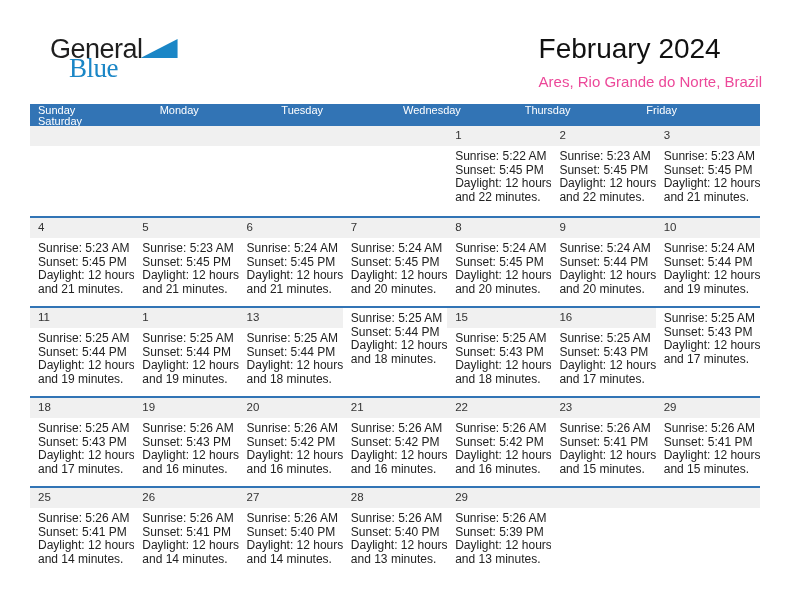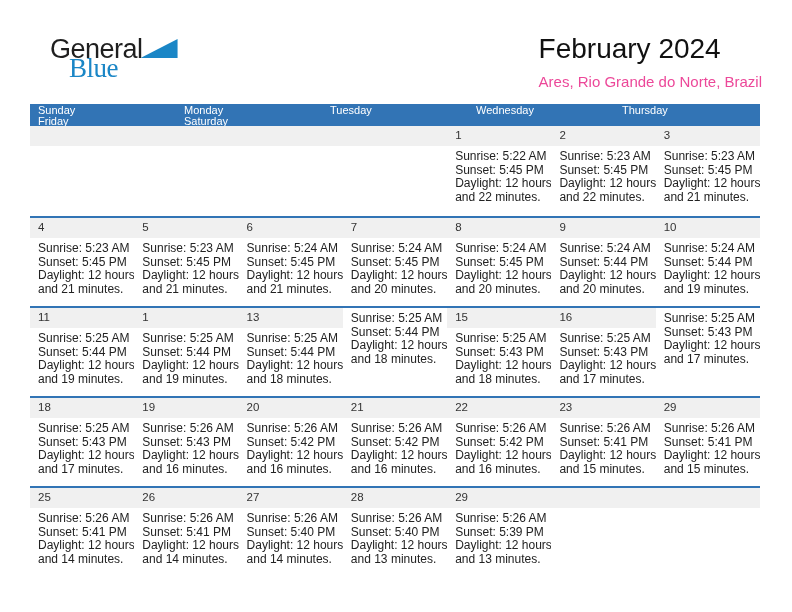--- a/index.html
+++ b/index.html
@@ -26,21 +26,21 @@
 
   
   .titles { position: absolute; right: 30px; top: 34px; text-align: left; }
   .title { font-size: 28px; color: #111111; line-height: 1.1; }
   .subtitle { font-size: 15px; color: #ec4899; margin-top: 8px; }
 
   
   .calendar { position: absolute; left: 30px; top: 104px; width: 730px; }
   .cal-header {
     display: grid;
-    grid-template-columns: repeat(5, 1fr);
+    grid-template-columns: repeat(6, 1fr);
     background: var(--header-blue, #3274b5);
     height: 22px;
     align-items: center;
   }
   .hcell { color: #ffffff; font-size: 11px; padding-left: 8px; white-space: nowrap; overflow: hidden; }
 
   .week {
     display: grid;
     grid-template-columns: repeat(7, 1fr);
     height: 88px;

